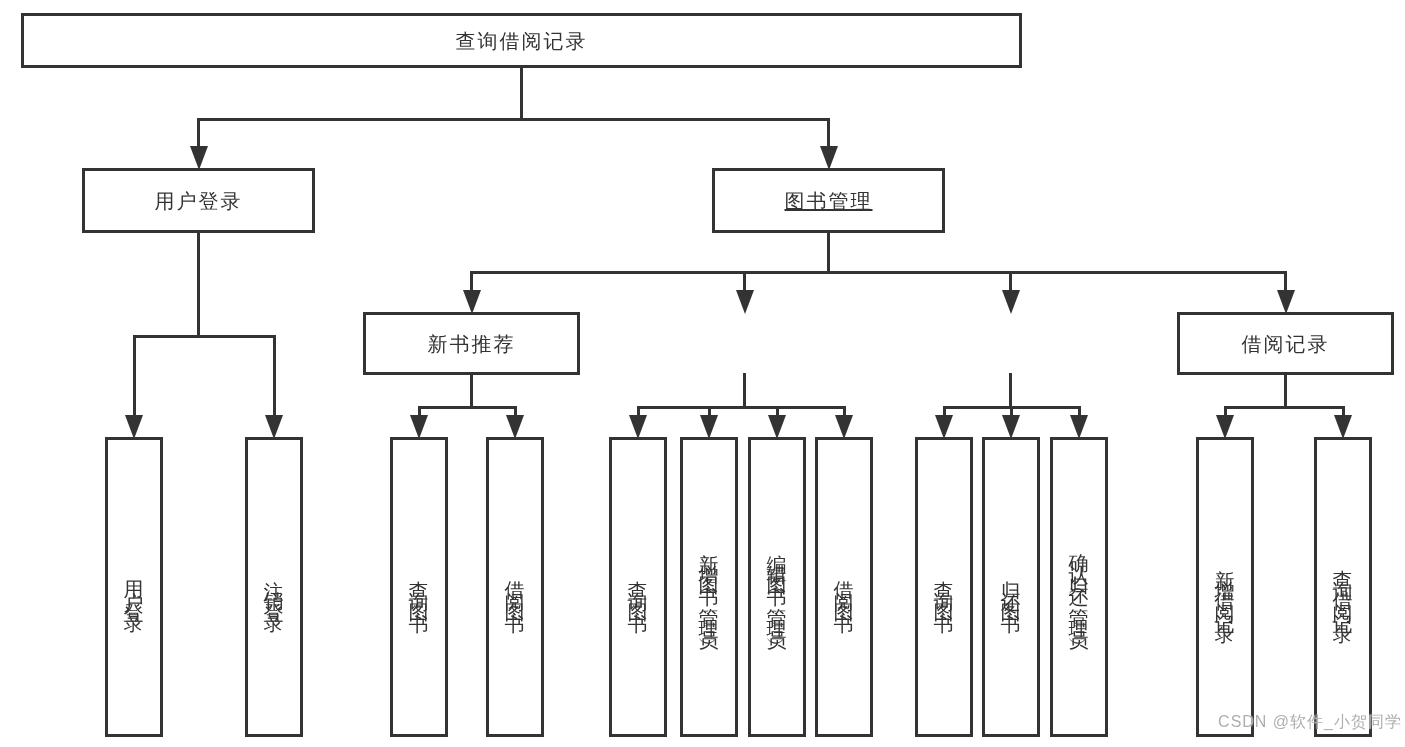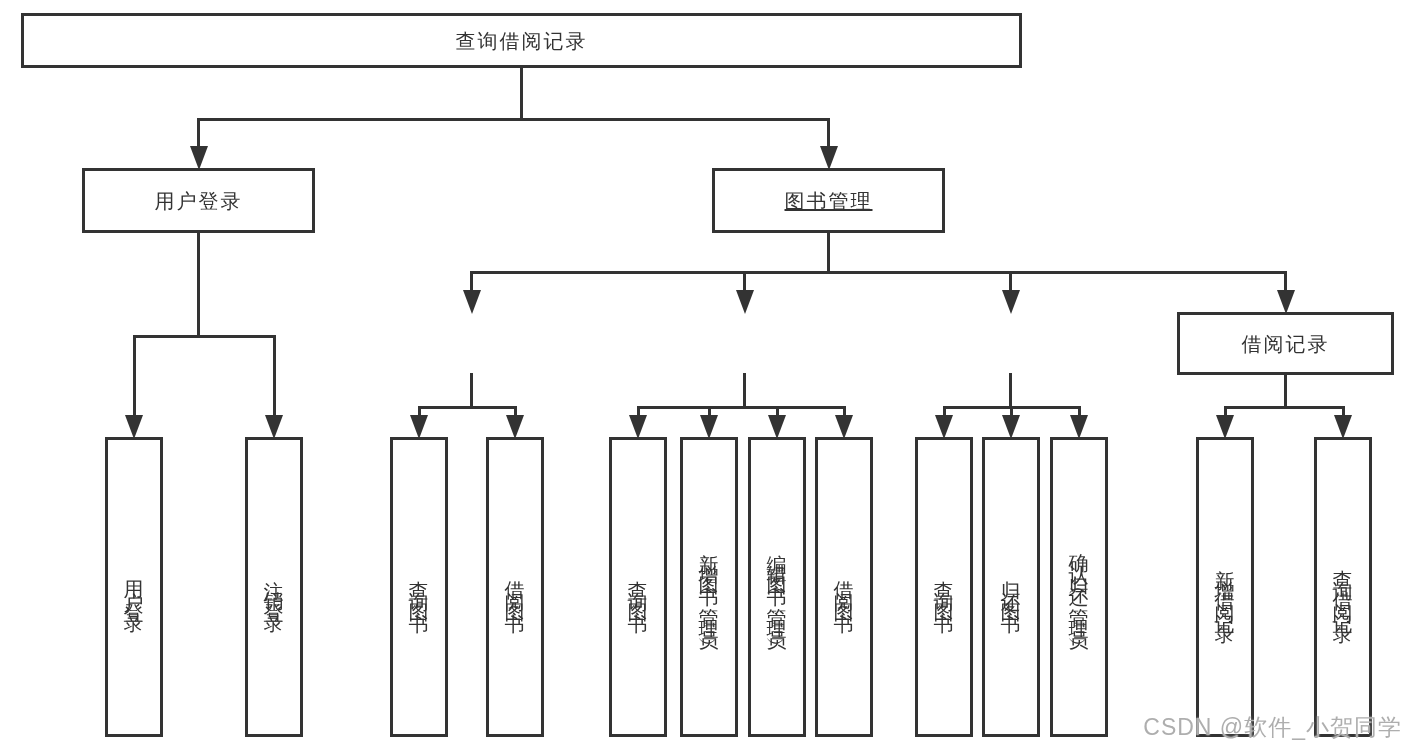--- a/index.html
+++ b/index.html
@@ -48,41 +48,44 @@
     height: 0;
     border-left: 9px solid transparent;
     border-right: 9px solid transparent;
     border-top: 24px solid var(--line, #333333);
     z-index: 1;
   }
   .watermark {
     position: absolute;
     top: 712px;
     right: 3px;
-    font-size: 23px;
+    font-size: 16px;
     letter-spacing: 1px;
     color: var(--wm, #aeaeae);
     text-shadow: 0 0 2px #ffffff;
     z-index: 5;
     white-space: nowrap;
   }
 </style>
 </head>
 <body>
 
 <div class="stage" id="stage" style="--line: #333333; --text: #333333; --bg: #ffffff; --wm: #aeaeae;">
   <div class="watermark">CSDN @软件_小贺同学</div>
 <div class="node h" style="left: 21px; top: 13px; width: 1001px; height: 55px;">
       <span>查询借阅记录</span>
     </div>
     <div class="node h" style="left: 82px; top: 168px; width: 233px; height: 65px;">
       <span>用户登录</span>
     </div>
     <div class="node h" style="left: 712px; top: 168px; width: 233px; height: 65px; text-decoration: underline;">
       <span>图书管理</span>
+    </div>
+    <div class="node h" style="left: 363px; top: 312px; width: 217px; height: 63px;">
+      <span>新书推荐</span>
     </div>
     <div class="node h" style="left: 1177px; top: 312px; width: 217px; height: 63px;">
       <span>借阅记录</span>
     </div>
     <div class="node v" style="left: 105px; top: 437px; width: 58px; height: 300px;">
       <span>用户登录</span>
     </div>
     <div class="node v" style="left: 245px; top: 437px; width: 58px; height: 300px;">
       <span>注销登录</span>
     </div>

